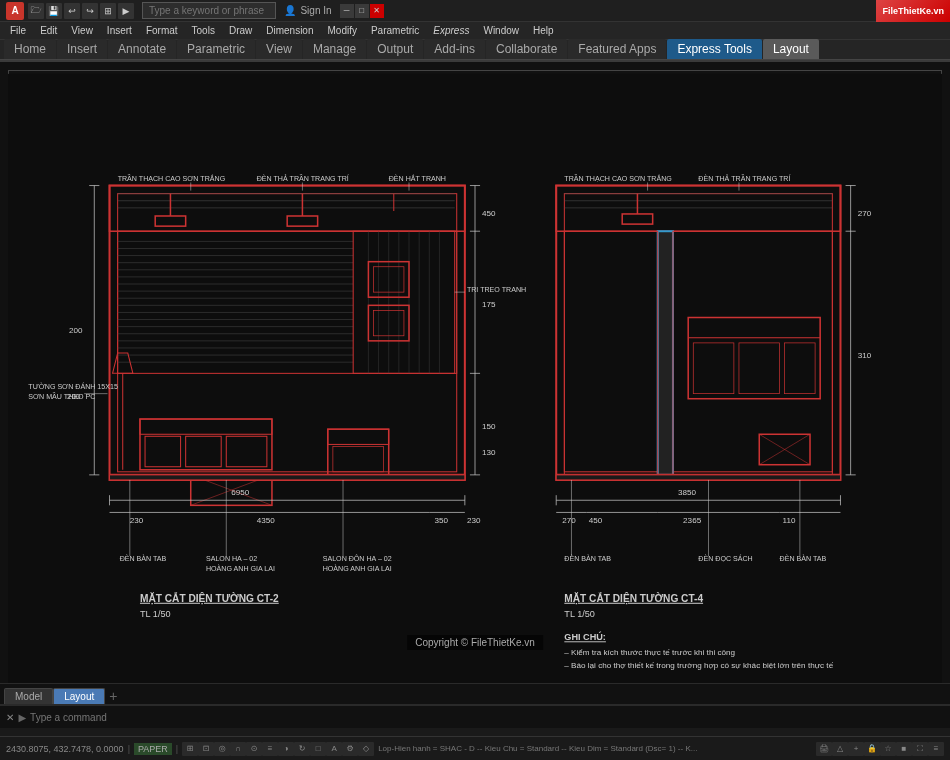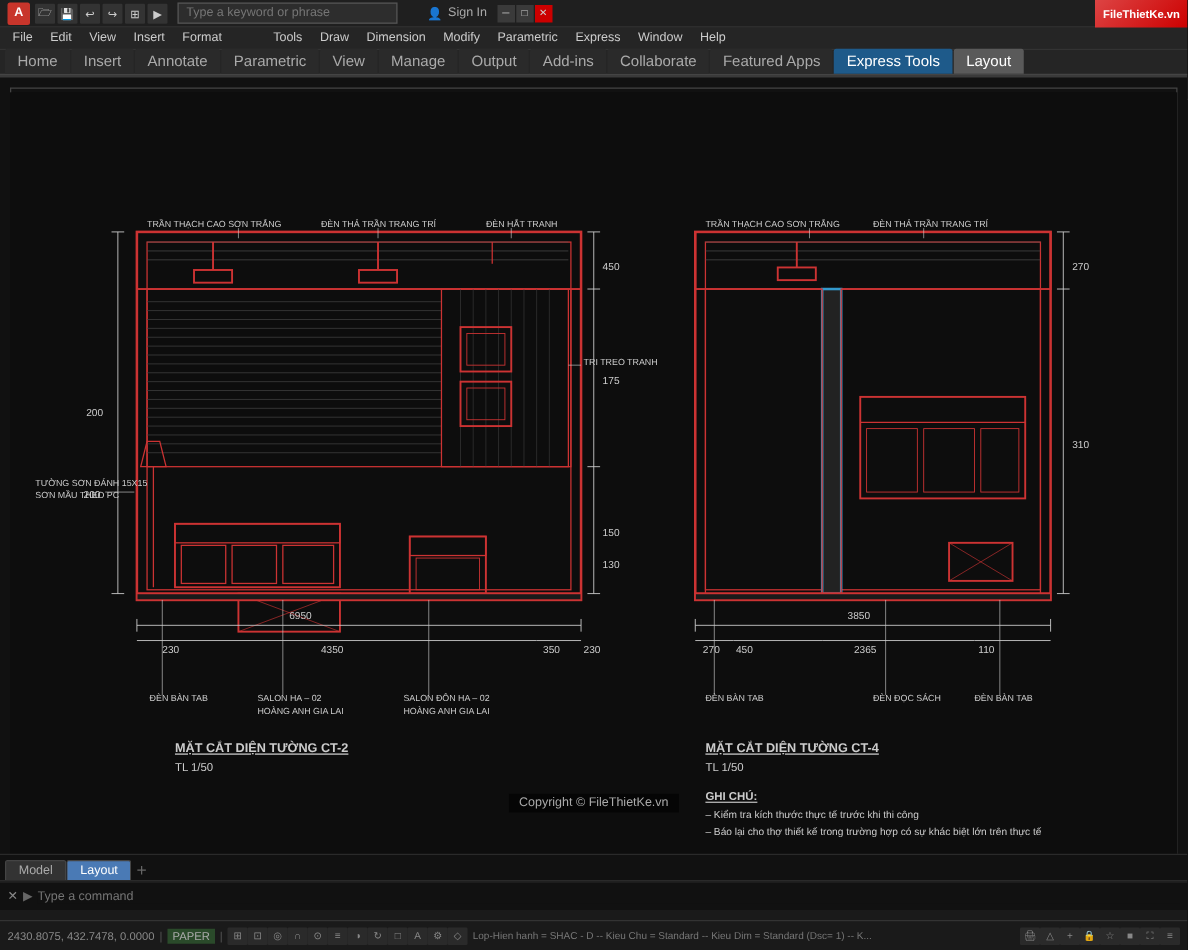--- a/index.html
+++ b/index.html
@@ -59,22 +59,22 @@
       text-align: center;
       font-size: 11px;
       color: #bbb;
     }
     #title-bar .search-box {
       background: #2d2d2d;
       border: 1px solid #555;
       padding: 2px 6px;
       color: #999;
       font-size: 10px;
-      width: 176px;
-      margin-right: 24px;
+      width: 134px;
+      margin-right: 8px;
     }
     #title-bar .user-area {
       display: flex;
       align-items: center;
       gap: 4px;
       font-size: 10px;
       color: #aaa;
       margin-right: 8px;
     }
     #title-bar .win-controls {
@@ -300,26 +300,26 @@
     <span>FileThietKe.vn</span>
   </div>
 </div>
 
 <div style="height:18px; background:#252525; display:flex; align-items:center; padding:0 4px; gap:2px; border-bottom:1px solid #333; font-size:10px;text-align:right;">
   <span style="padding:2px 6px; cursor:pointer;">File</span>
   <span style="padding:2px 6px; cursor:pointer;">Edit</span>
   <span style="padding:2px 6px; cursor:pointer;">View</span>
   <span style="padding:2px 6px; cursor:pointer;">Insert</span>
   <span style="padding:2px 6px; cursor:pointer;">Format</span>
-  <span style="padding:2px 6px; cursor:pointer;margin-left:27px;">Tools</span>
+  <span style="padding:2px 6px; cursor:pointer;">Tools</span>
   <span style="padding:2px 6px; cursor:pointer;">Draw</span>
   <span style="padding:2px 6px; cursor:pointer;">Dimension</span>
   <span style="padding:2px 6px; cursor:pointer;">Modify</span>
   <span style="padding:2px 6px; cursor:pointer;">Parametric</span>
-  <span style="padding:2px 6px; cursor:pointer;">Express</span>
+  <span style="padding:2px 6px; cursor:pointer;font-style:italic;">Express</span>
   <span style="padding:2px 6px; cursor:pointer;">Window</span>
   <span style="padding:2px 6px; cursor:pointer;">Help</span>
 </div>
 
 <div id="ribbon-tabs">
   <div class="tab">Home</div>
   <div class="tab">Insert</div>
   <div class="tab">Annotate</div>
   <div class="tab">Parametric</div>
   <div class="tab">View</div>

